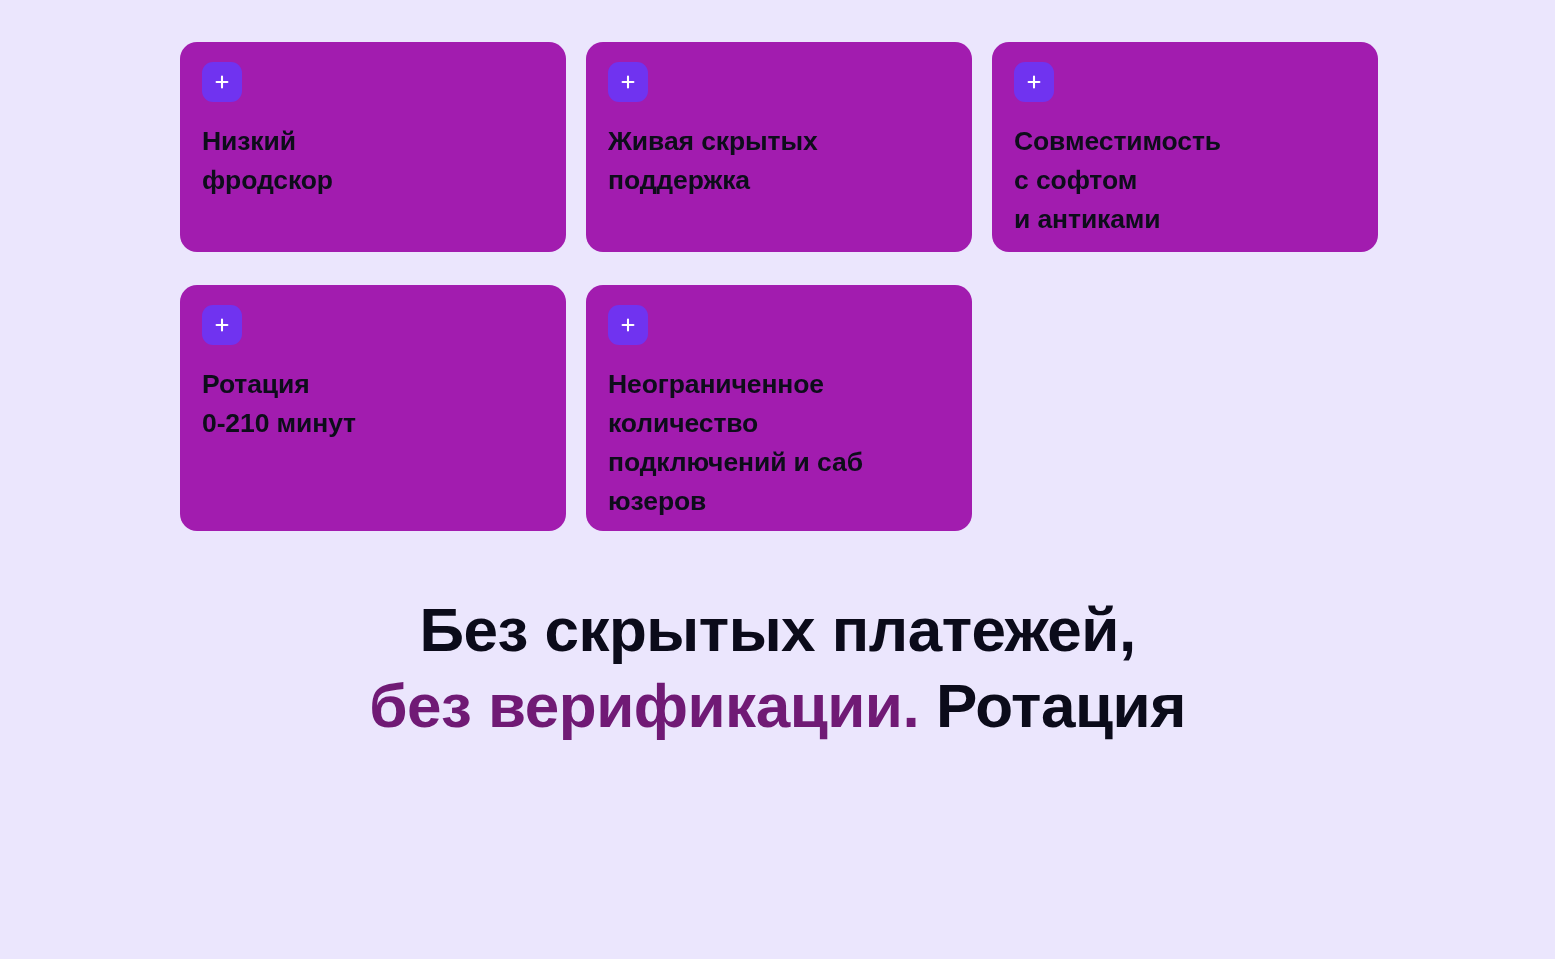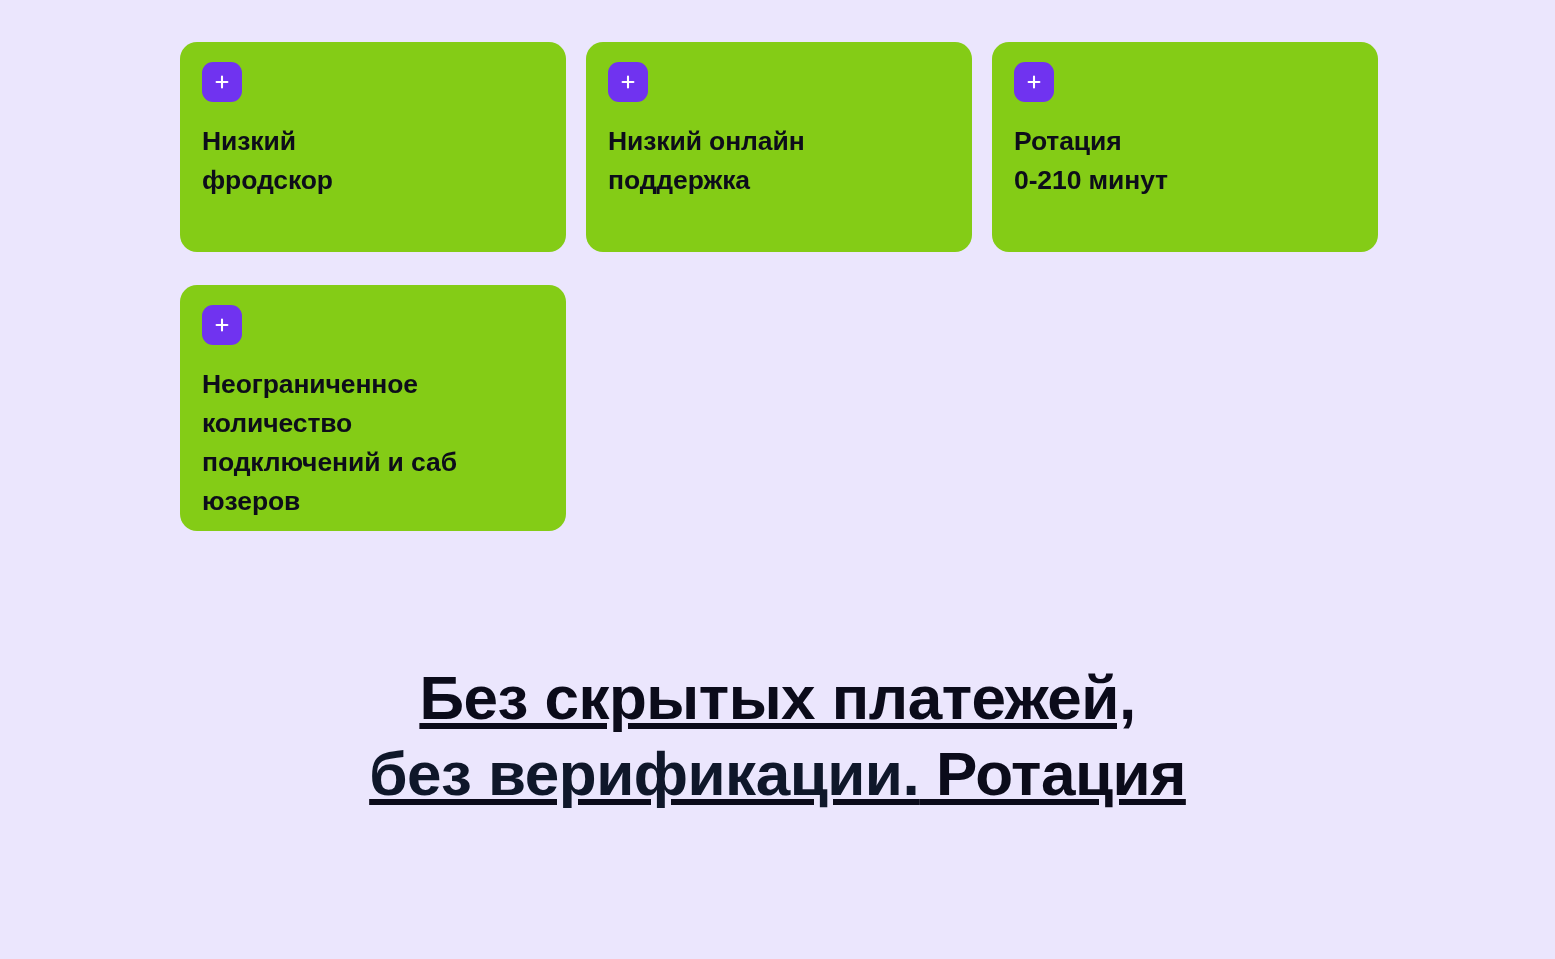--- a/index.html
+++ b/index.html
@@ -22,21 +22,21 @@
     top: 42px;
     width: 1198px;
     display: grid;
     grid-template-columns: repeat(3, 1fr);
     grid-template-rows: 210px 246px;
     column-gap: 20px;
     row-gap: 33px;
   }
 
   .feature-card {
-    background: #84cc16;
+    background: #a21caf;
     border-radius: 17px;
     padding: 20px 22px 18px 22px;
     box-sizing: border-box;
     overflow: hidden;
   }
 
   .plus-badge {
     width: 40px;
     height: 40px;
     border-radius: 11px;
@@ -58,35 +58,34 @@
     letter-spacing: -0.1px;
     white-space: pre-line;
     margin: 0;
   }
 
   
   .headline {
     position: absolute;
     left: 0;
     right: 0;
-    top: 660px;
+    top: 592px;
     text-align: center;
     font-size: 62px;
     line-height: 76px;
     font-weight: 700;
     color: #0b0b1a;
     letter-spacing: -0.5px;
     margin: 0;
     padding: 0 120px;
     box-sizing: border-box;
     white-space: pre-line;
-    text-decoration: underline;
   }
   .headline .accent {
-    color: #0f172a;
+    color: #701a75;
   }
 </style>
 </head>
 <body>
 
 <div class="features-grid">
 
   <div class="feature-card">
     <div class="plus-badge">
       <svg width="16" height="16" viewBox="0 0 16 16" aria-hidden="true">
@@ -96,24 +95,34 @@
     <p class="feature-title">Низкий
 фродскор</p>
   </div>
 
   <div class="feature-card">
     <div class="plus-badge">
       <svg width="16" height="16" viewBox="0 0 16 16" aria-hidden="true">
         <path d="M8 2.6v10.8M2.6 8h10.8" stroke="#ffffff" stroke-width="2.1" stroke-linecap="round"></path>
       </svg>
     </div>
-    <p class="feature-title">Низкий онлайн
+    <p class="feature-title">Живая скрытых
 поддержка</p>
   </div>
 
+  <div class="feature-card">
+    <div class="plus-badge">
+      <svg width="16" height="16" viewBox="0 0 16 16" aria-hidden="true">
+        <path d="M8 2.6v10.8M2.6 8h10.8" stroke="#ffffff" stroke-width="2.1" stroke-linecap="round"></path>
+      </svg>
+    </div>
+    <p class="feature-title">Совместимость
+с софтом
+и антиками</p>
+  </div>
 
   <div class="feature-card">
     <div class="plus-badge">
       <svg width="16" height="16" viewBox="0 0 16 16" aria-hidden="true">
         <path d="M8 2.6v10.8M2.6 8h10.8" stroke="#ffffff" stroke-width="2.1" stroke-linecap="round"></path>
       </svg>
     </div>
     <p class="feature-title">Ротация
 0-210 минут</p>
   </div>

